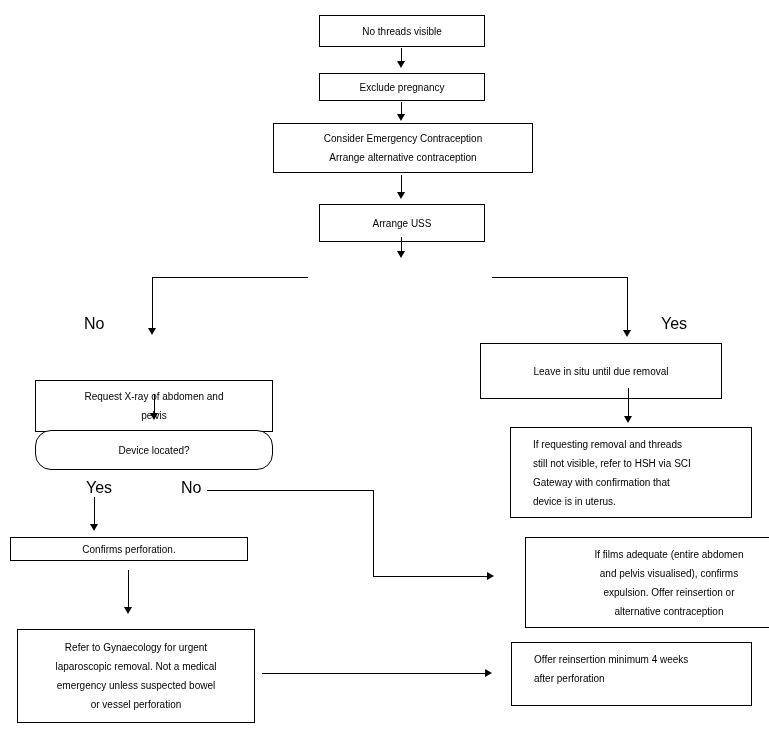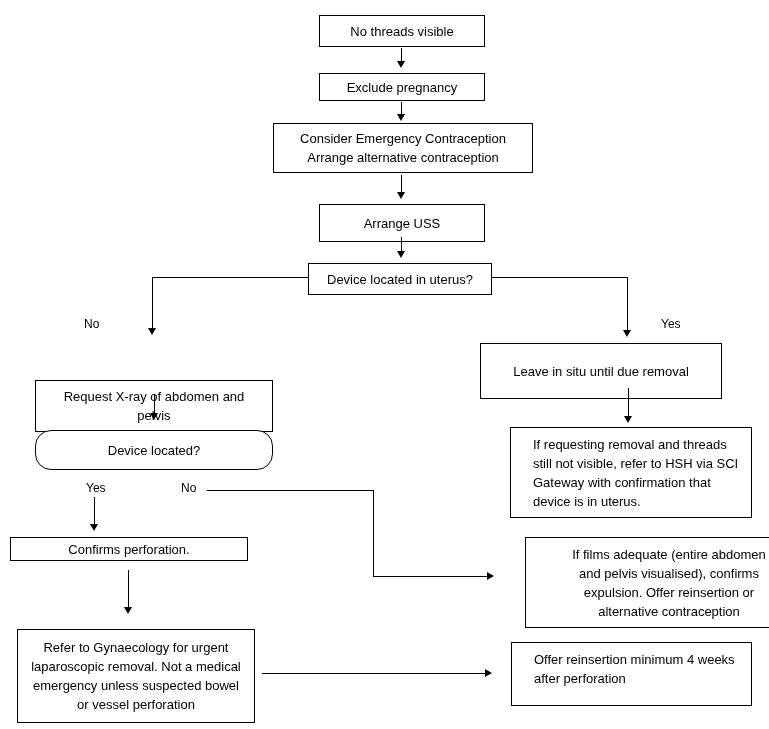--- a/index.html
+++ b/index.html
@@ -17,34 +17,34 @@
     overflow: hidden;
   }
   .node {
     position: absolute;
     border: 1.5px solid #000000;
     background: #ffffff;
     display: flex;
     align-items: center;
     justify-content: center;
     box-sizing: border-box;
-    font-size: 13px;
+    font-size: 10px;
     line-height: 19px;
     text-align: center;
   }
   .node .node-text { white-space: pre-line; }
   .node.left-align {
     justify-content: flex-start;
     align-items: flex-start;
     text-align: left;
     padding: 7px 8px 0 22px;
   }
   .label {
     position: absolute;
-    font-size: 12px;
+    font-size: 16px;
     line-height: 14px;
     white-space: nowrap;
   }
   .line {
     position: absolute;
     background: #000000;
   }
   .arrow-down {
     position: absolute;
     width: 0; height: 0;
@@ -130,23 +130,20 @@
   <div class="node" id="n-exclude-pregnancy">
     <span class="node-text">Exclude pregnancy</span>
   </div>
   <div class="node" id="n-consider-ec">
     <span class="node-text">Consider Emergency Contraception
 Arrange alternative contraception</span>
   </div>
   <div class="node" id="n-arrange-uss">
     <span class="node-text">Arrange USS</span>
   </div>
-  <div class="node" id="n-device-in-uterus">
-    <span class="node-text">Device located in uterus?</span>
-  </div>
   <div class="node" id="n-request-xray">
     <span class="node-text">Request X-ray of abdomen and
 pelvis</span>
   </div>
   <div class="node" id="n-device-located">
     <span class="node-text">Device located?</span>
   </div>
   <div class="node" id="n-confirms-perf">
     <span class="node-text">Confirms perforation.</span>
   </div>

